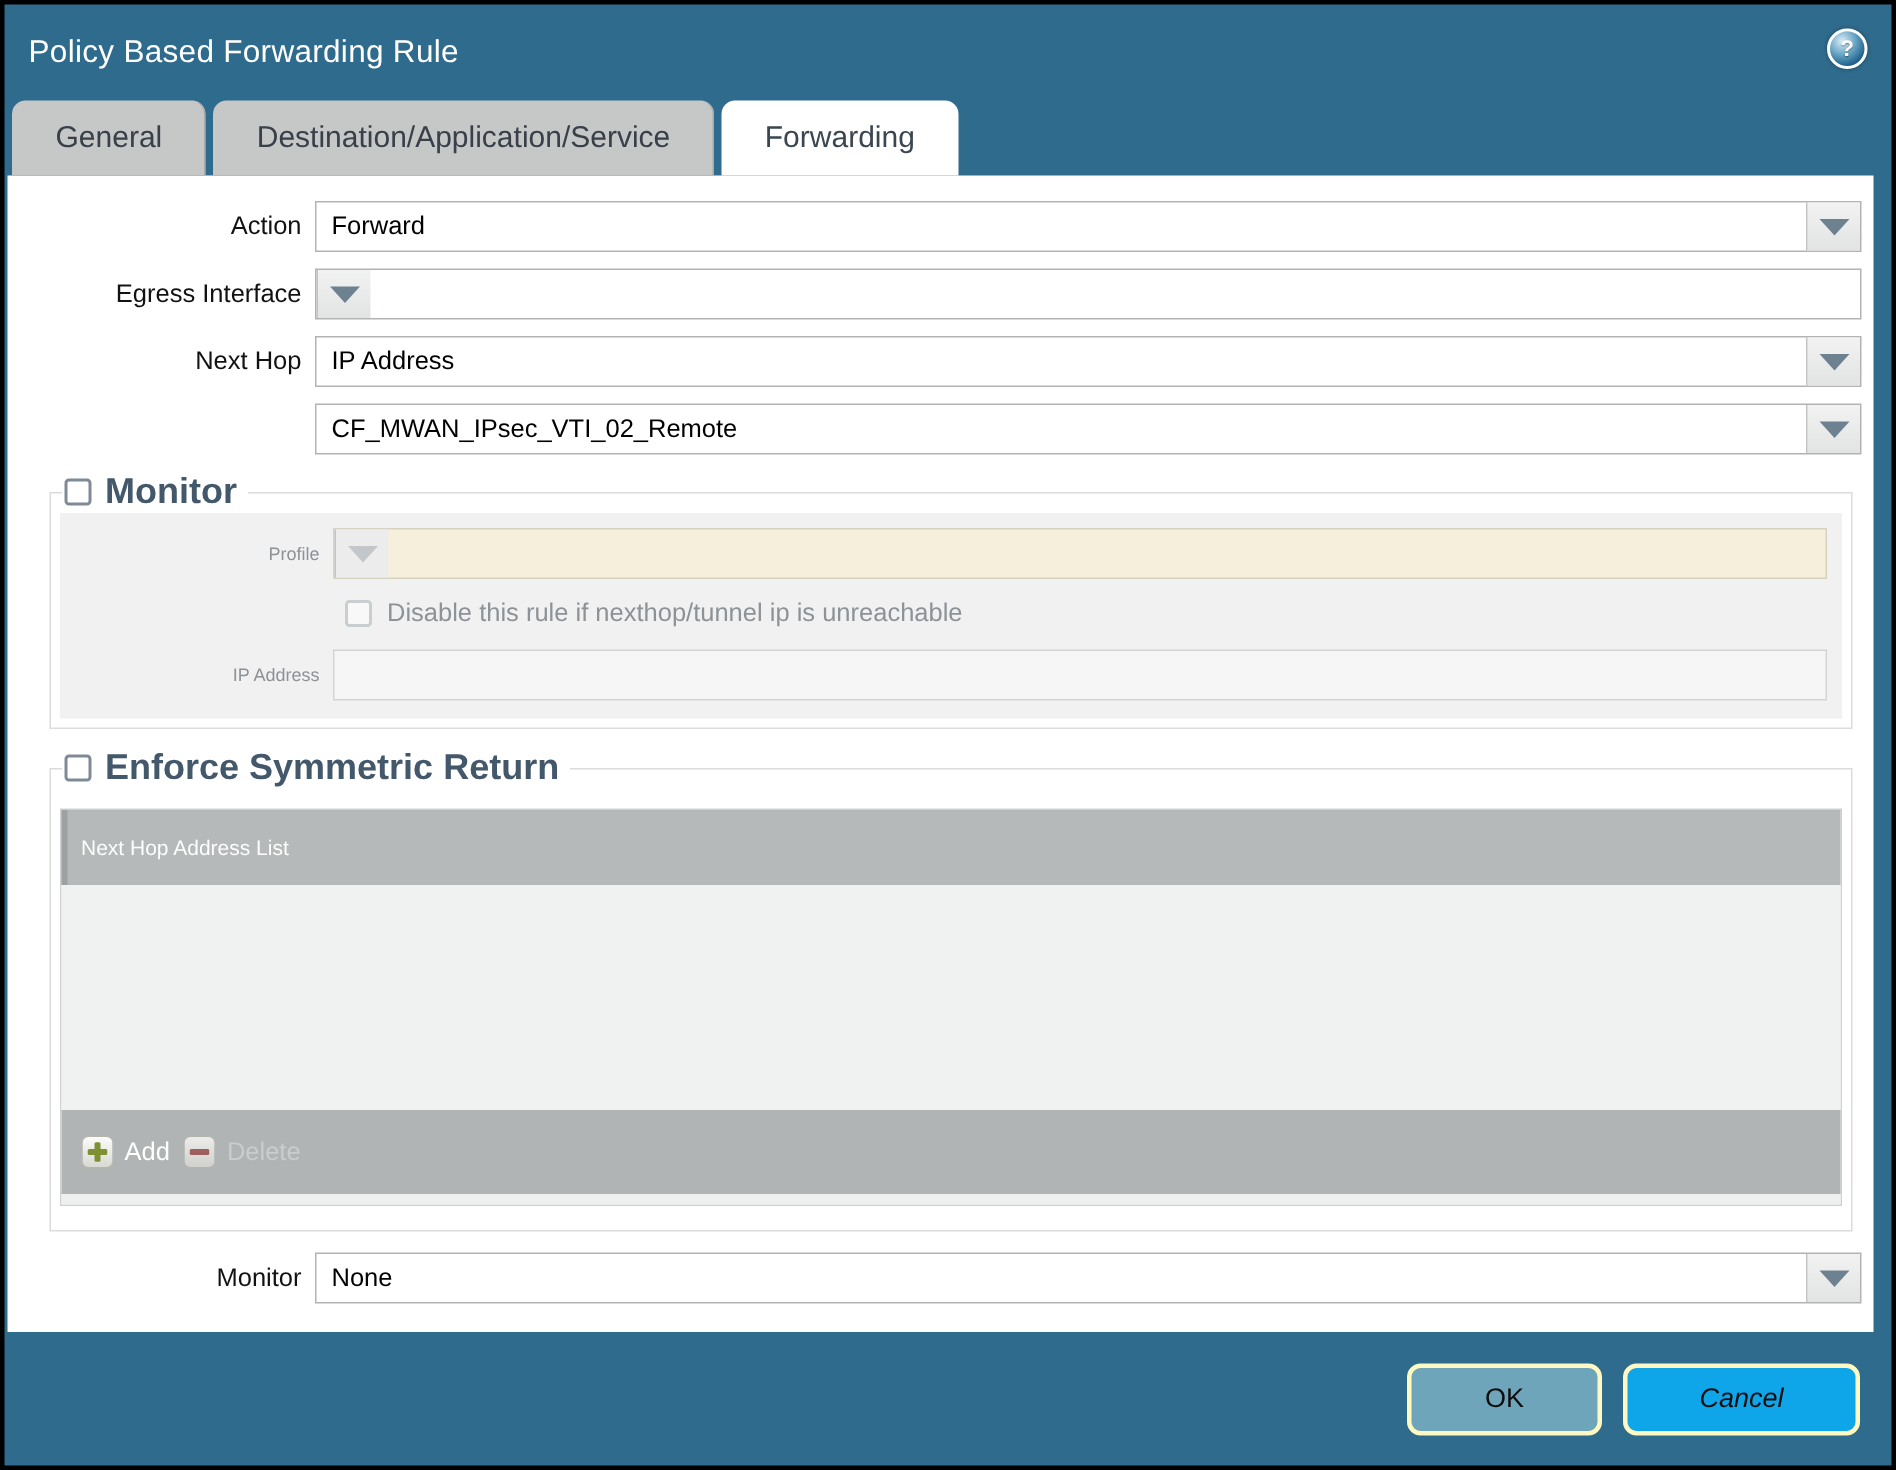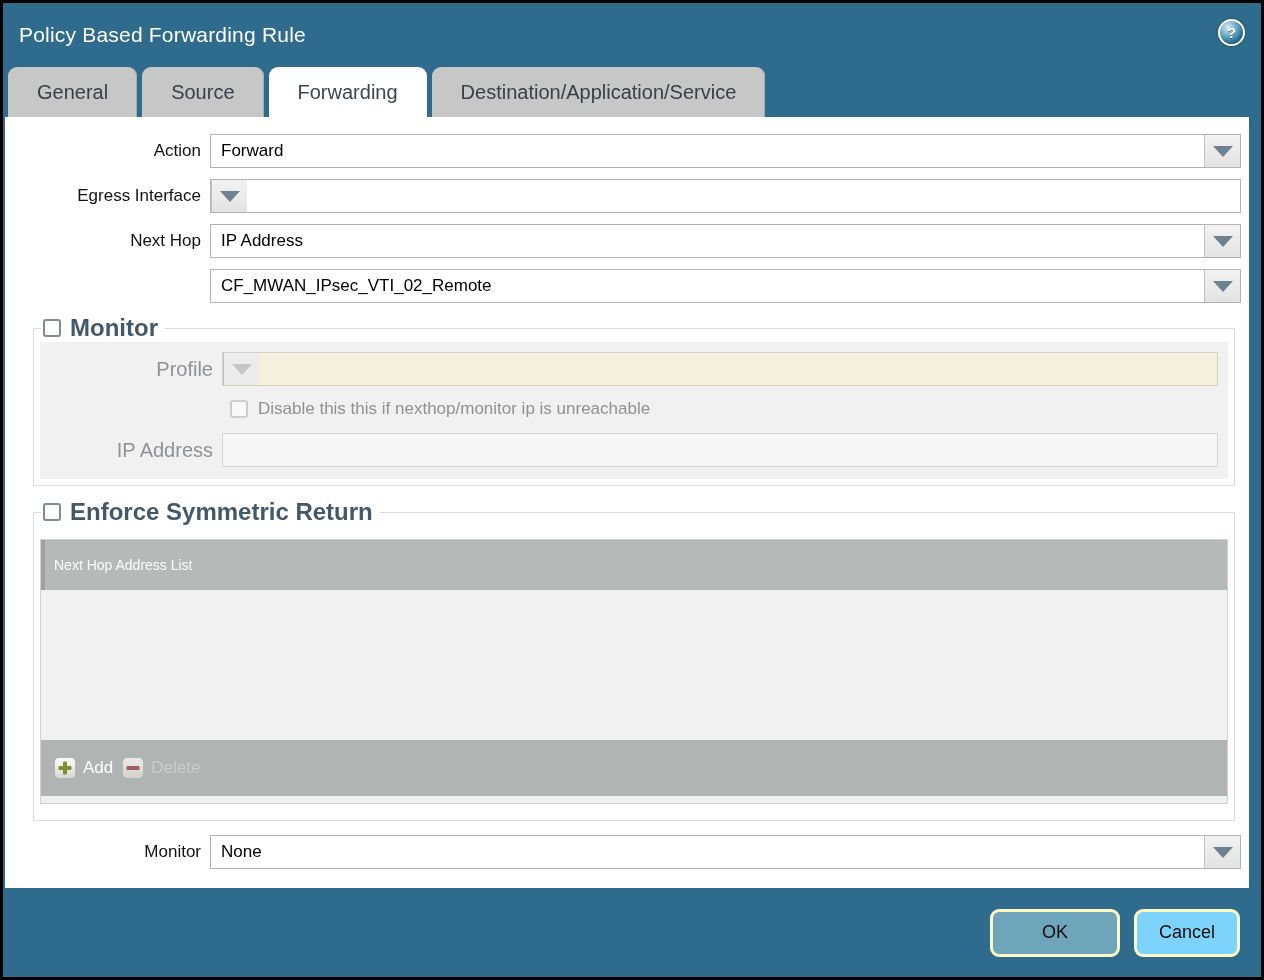--- a/index.html
+++ b/index.html
@@ -86,21 +86,21 @@
   }
   .legend-text { font-size:24px; font-weight:bold; color:#44586c; }
   .checkbox {
     width:18px; height:18px; border:2px solid #7f8a97; border-radius:3px;
     background:#fff; flex:none; cursor:pointer;
   }
   .checkbox.disabled { border:2px solid #c9ced0; background:#f8f8f8; cursor:default; }
 
   .monitor-panel { background:#f1f1f2; padding:10px 0 12px 0; }
   .m-row { display:flex; align-items:center; height:34px; }
-  .m-label { width:182px; text-align:right; padding-right:9px; font-size:20px; color:#8d9296; flex:none; }
+  .m-label { width:182px; text-align:right; padding-right:9px; font-size:12px; color:#8d9296; flex:none; }
   .m-field {
     flex:1; height:34px; margin-right:10px;
     border:1px solid #d6d2c2; background:#f6efdc;
     display:flex; align-items:center;
   }
   .m-field.plain { background:#f6f6f6; border:1px solid #d4d4d4; }
   .m-check-row { display:flex; align-items:center; gap:10px; margin:13px 0 14px 190px; }
   .m-check-label { font-size:17px; color:#8d9296; }
 
   
@@ -148,37 +148,36 @@
   .footer {
     height:89px; display:flex; align-items:center; justify-content:flex-end;
     gap:14px; padding-right:21px;
   }
   .btn {
     height:48px; border-radius:9px; border:3px solid #fef9c3;
     font-size:18px; color:#0e0e0e; cursor:pointer;
     font-family:"Liberation Sans", sans-serif;
   }
   .btn-ok { width:130px; background:#6fa5ba; }
-  .btn-cancel { width:106px; background:#7dd3fc; }
+  .btn-cancel { width:158px; background:#0ea5e9;font-style:italic; }
 </style>
 </head>
 <body>
 
 <div class="window">
 
   <div class="titlebar">
     <div class="title">Policy Based Forwarding Rule</div>
     <div class="help-icon">?</div>
   </div>
 
   <div class="tabs">
     <div class="tab">General</div>
-    <div class="tab">Source</div>
+    <div class="tab">Destination/Application/Service</div>
     <div class="tab active">Forwarding</div>
-    <div class="tab">Destination/Application/Service</div>
   </div>
 
   <div class="content">
 
     <div class="form-row">
       <div class="form-label">Action</div>
       <div class="field">
         <div class="val">Forward</div>
         <div class="dd-btn">
           <div class="dd-arrow"></div>
@@ -225,21 +224,21 @@
           <div class="m-label">Profile</div>
           <div class="m-field">
             <div class="val"></div>
             <div class="dd-btn disabled">
               <div class="dd-arrow"></div>
             </div>
           </div>
         </div>
         <div class="m-check-row">
           <div class="checkbox disabled"></div>
-          <div class="m-check-label">Disable this this if nexthop/monitor ip is unreachable</div>
+          <div class="m-check-label">Disable this rule if nexthop/tunnel ip is unreachable</div>
         </div>
         <div class="m-row">
           <div class="m-label">IP Address</div>
           <div class="m-field plain">
             <div class="val"></div>
           </div>
         </div>
       </div>
     </fieldset>
 

